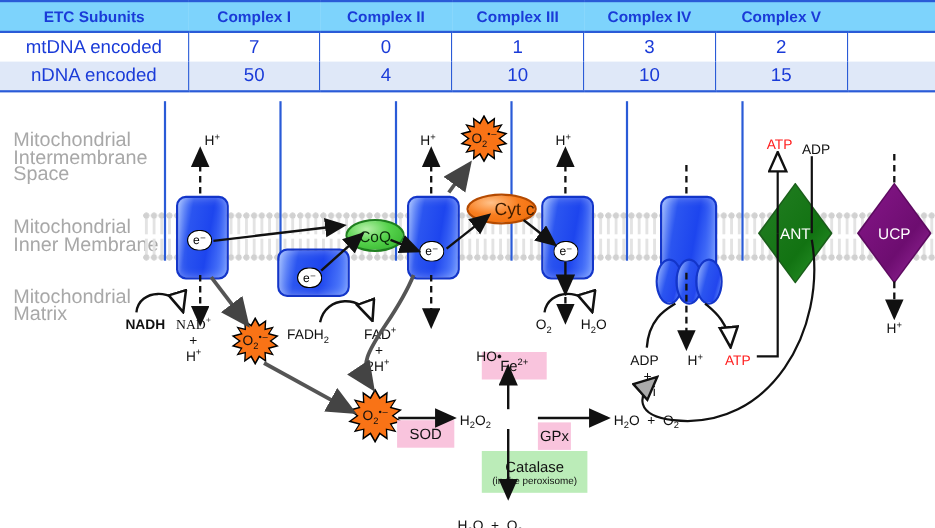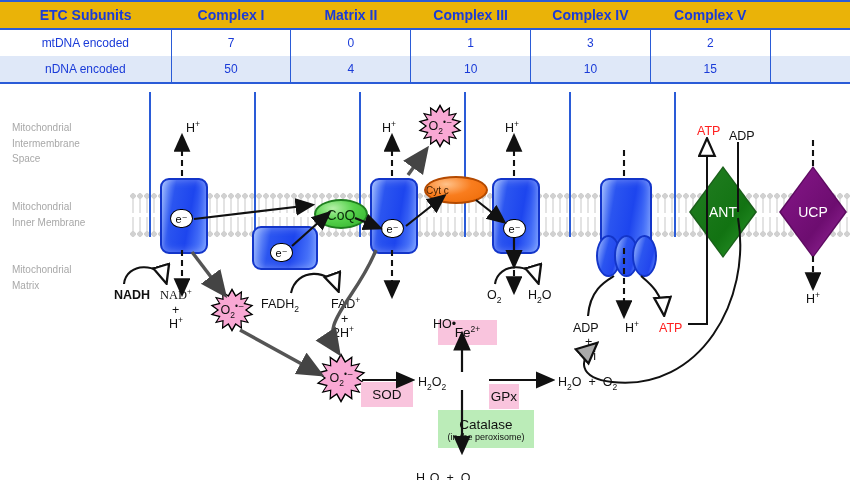--- a/index.html
+++ b/index.html
@@ -3,34 +3,34 @@
 <meta charset="utf-8">
 <style>
   html,body{margin:0;padding:0;background:#fff;}
   body{width:850px;height:480px;overflow:hidden;
        font-family:"Liberation Sans","DejaVu Sans",sans-serif;}
   #root{position:relative;width:850px;height:480px;background:#ffffff;}
 
   
   .tbl{position:absolute;left:0;top:0;width:850px;}
   .tbl table{border-collapse:collapse;width:850px;table-layout:fixed;}
-  .tbl th,.tbl td{color:#1a3bd8;font-size:12px;text-align:center;
+  .tbl th,.tbl td{color:#1a3bd8;font-size:17px;text-align:center;
       padding:0;height:26px;line-height:26px;white-space:nowrap;}
-  .tbl th{font-weight:bold;background:#eab308;font-size:14px;}
+  .tbl th{font-weight:bold;background:#7dd3fc;font-size:14px;}
   .tbl .hdr-row th{border-top:2px solid #2a5bd7;border-bottom:2px solid #2a5bd7;}
   .tbl .r1 td{background:#ffffff;}
   .tbl .r2 td{background:#dfe8f8;margin-left:40px;}
   .tbl .r1 td+td,.tbl .r2 td+td{border-left:1.5px solid #2a5bd7;}
   .tbl .r2 td{border-bottom:2px solid #2a5bd7;}
   .tbl col.c0{width:150px;}
   .tbl col.cx{width:105px;}
   .tbl col.cend{width:70px;}
 
   
-  .zone{position:absolute;color:#a8a8a8;font-size:10px;line-height:15.5px;
+  .zone{position:absolute;color:#a8a8a8;font-size:18px;line-height:15.5px;
         white-space:pre;}
 
   
   .membrane{position:absolute;left:130px;top:192px;width:720px;height:46px;}
   .memb-band{position:absolute;left:0;top:0;width:100%;height:46px;
      background:
        radial-gradient(circle at 3px 4px, #cfcfcf 2.6px, rgba(0,0,0,0) 3px) 0 0/7px 46px,
        linear-gradient(to right, rgba(0,0,0,0) 2px, #e2e2e2 2px, #e2e2e2 4px, rgba(0,0,0,0) 4px) 0 6px/7px 15px,
        radial-gradient(circle at 3px 42px, #cfcfcf 2.6px, rgba(0,0,0,0) 3px) 0 0/7px 46px,
        linear-gradient(to right, rgba(0,0,0,0) 2px, #e2e2e2 2px, #e2e2e2 4px, rgba(0,0,0,0) 4px) 0 25px/7px 15px;
@@ -52,35 +52,35 @@
      font-size:11px;color:#000;text-align:center;line-height:18px;
      clip-path:polygon(22% 0,78% 0,100% 32%,100% 68%,78% 100%,22% 100%,0 68%,0 32%);
      box-sizing:border-box;}
   .coq{position:absolute;width:54px;height:30px;border-radius:50%;
      border:2px solid #1f7f1f;
      background:radial-gradient(ellipse at 34% 28%,#b5f0a8 0%,#55d24b 45%,#2fae2a 100%);
      color:#0a2d0a;font-size:14px;text-align:center;line-height:28px;box-sizing:border-box;}
   .cytc{position:absolute;width:64px;height:28px;border-radius:50%;
      border:2px solid #b44a00;
      background:radial-gradient(ellipse at 34% 26%,#ffc28a 0%,#f97d1e 45%,#ed6a05 100%);
-     color:#3d1c00;font-size:10px;text-align:left;line-height:26px;box-sizing:border-box;}
+     color:#3d1c00;font-size:16px;text-align:right;line-height:26px;box-sizing:border-box;}
 
   
   .diam{position:absolute;display:flex;align-items:center;justify-content:center;
      color:#fff;font-size:14px;}
   .diam.ant{background:linear-gradient(128deg,#bfe5bd 0%,#1d7a1d 22%,#127312 62%,#2e9b2e 100%);
      clip-path:polygon(50% 0,100% 50%,50% 100%,0 50%);}
   .diam.ucp{background:linear-gradient(128deg,#e4bde4 0%,#7d1380 22%,#6d0d70 62%,#9b2b9e 100%);
      clip-path:polygon(50% 0,100% 50%,50% 100%,0 50%);}
   .diam-o{position:absolute;clip-path:polygon(50% 0,100% 50%,50% 100%,0 50%);}
   .diam-o.ant{background:#1a5e1a;}
   .diam-o.ucp{background:#5d0a60;}
 
   
-  .star{position:absolute;background:#f9a8d4;
+  .star{position:absolute;background:#f97316;
     clip-path:polygon(50% 0%,59% 16%,73% 6%,72% 24%,89% 20%,80% 34%,99% 39%,84% 50%,
       99% 61%,80% 66%,89% 80%,72% 76%,73% 94%,59% 84%,50% 100%,41% 84%,27% 94%,28% 76%,
       11% 80%,20% 66%,1% 61%,16% 50%,1% 39%,20% 34%,11% 20%,28% 24%,27% 6%,41% 16%);
     display:flex;align-items:center;justify-content:center;}
   .star-o{position:absolute;background:#000;
     clip-path:polygon(50% 0%,59% 16%,73% 6%,72% 24%,89% 20%,80% 34%,99% 39%,84% 50%,
       99% 61%,80% 66%,89% 80%,72% 76%,73% 94%,59% 84%,50% 100%,41% 84%,27% 94%,28% 76%,
       11% 80%,20% 66%,1% 61%,16% 50%,1% 39%,20% 34%,11% 20%,28% 24%,27% 6%,41% 16%);}
   .star-lbl{position:absolute;font-size:12.5px;color:#111;white-space:nowrap;}
 
@@ -114,21 +114,21 @@
           <col class="cx">
           <col class="cx">
           <col class="cx">
           <col class="cx">
           <col class="cend">
         </colgroup>
       <tbody>
           <tr class="hdr-row">
         <th>ETC Subunits</th>
         <th>Complex I</th>
-        <th>Matrix II</th>
+        <th>Complex II</th>
         <th>Complex III</th>
         <th>Complex IV</th>
         <th>Complex V</th>
         <th></th>
       </tr>
       <tr class="r1">
         <td>mtDNA encoded</td>
         <td>7</td>
         <td>0</td>
         <td>1</td>

